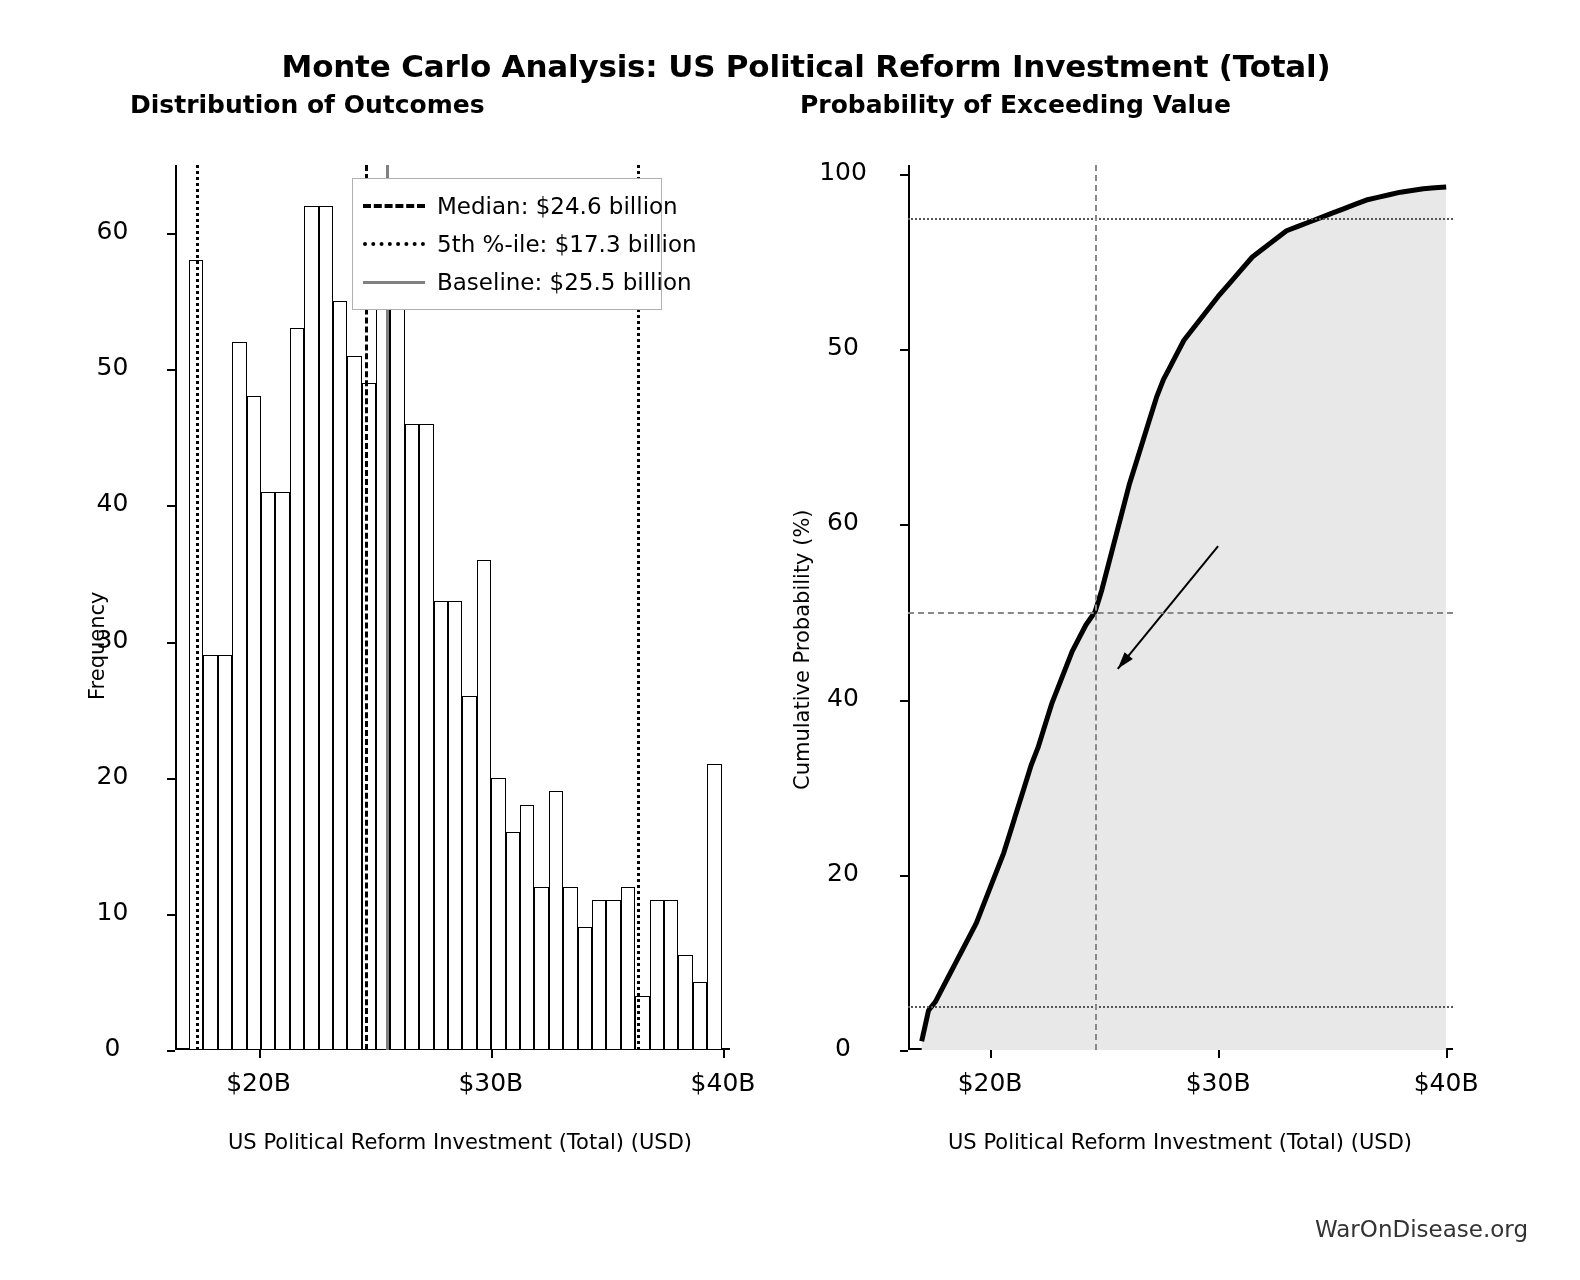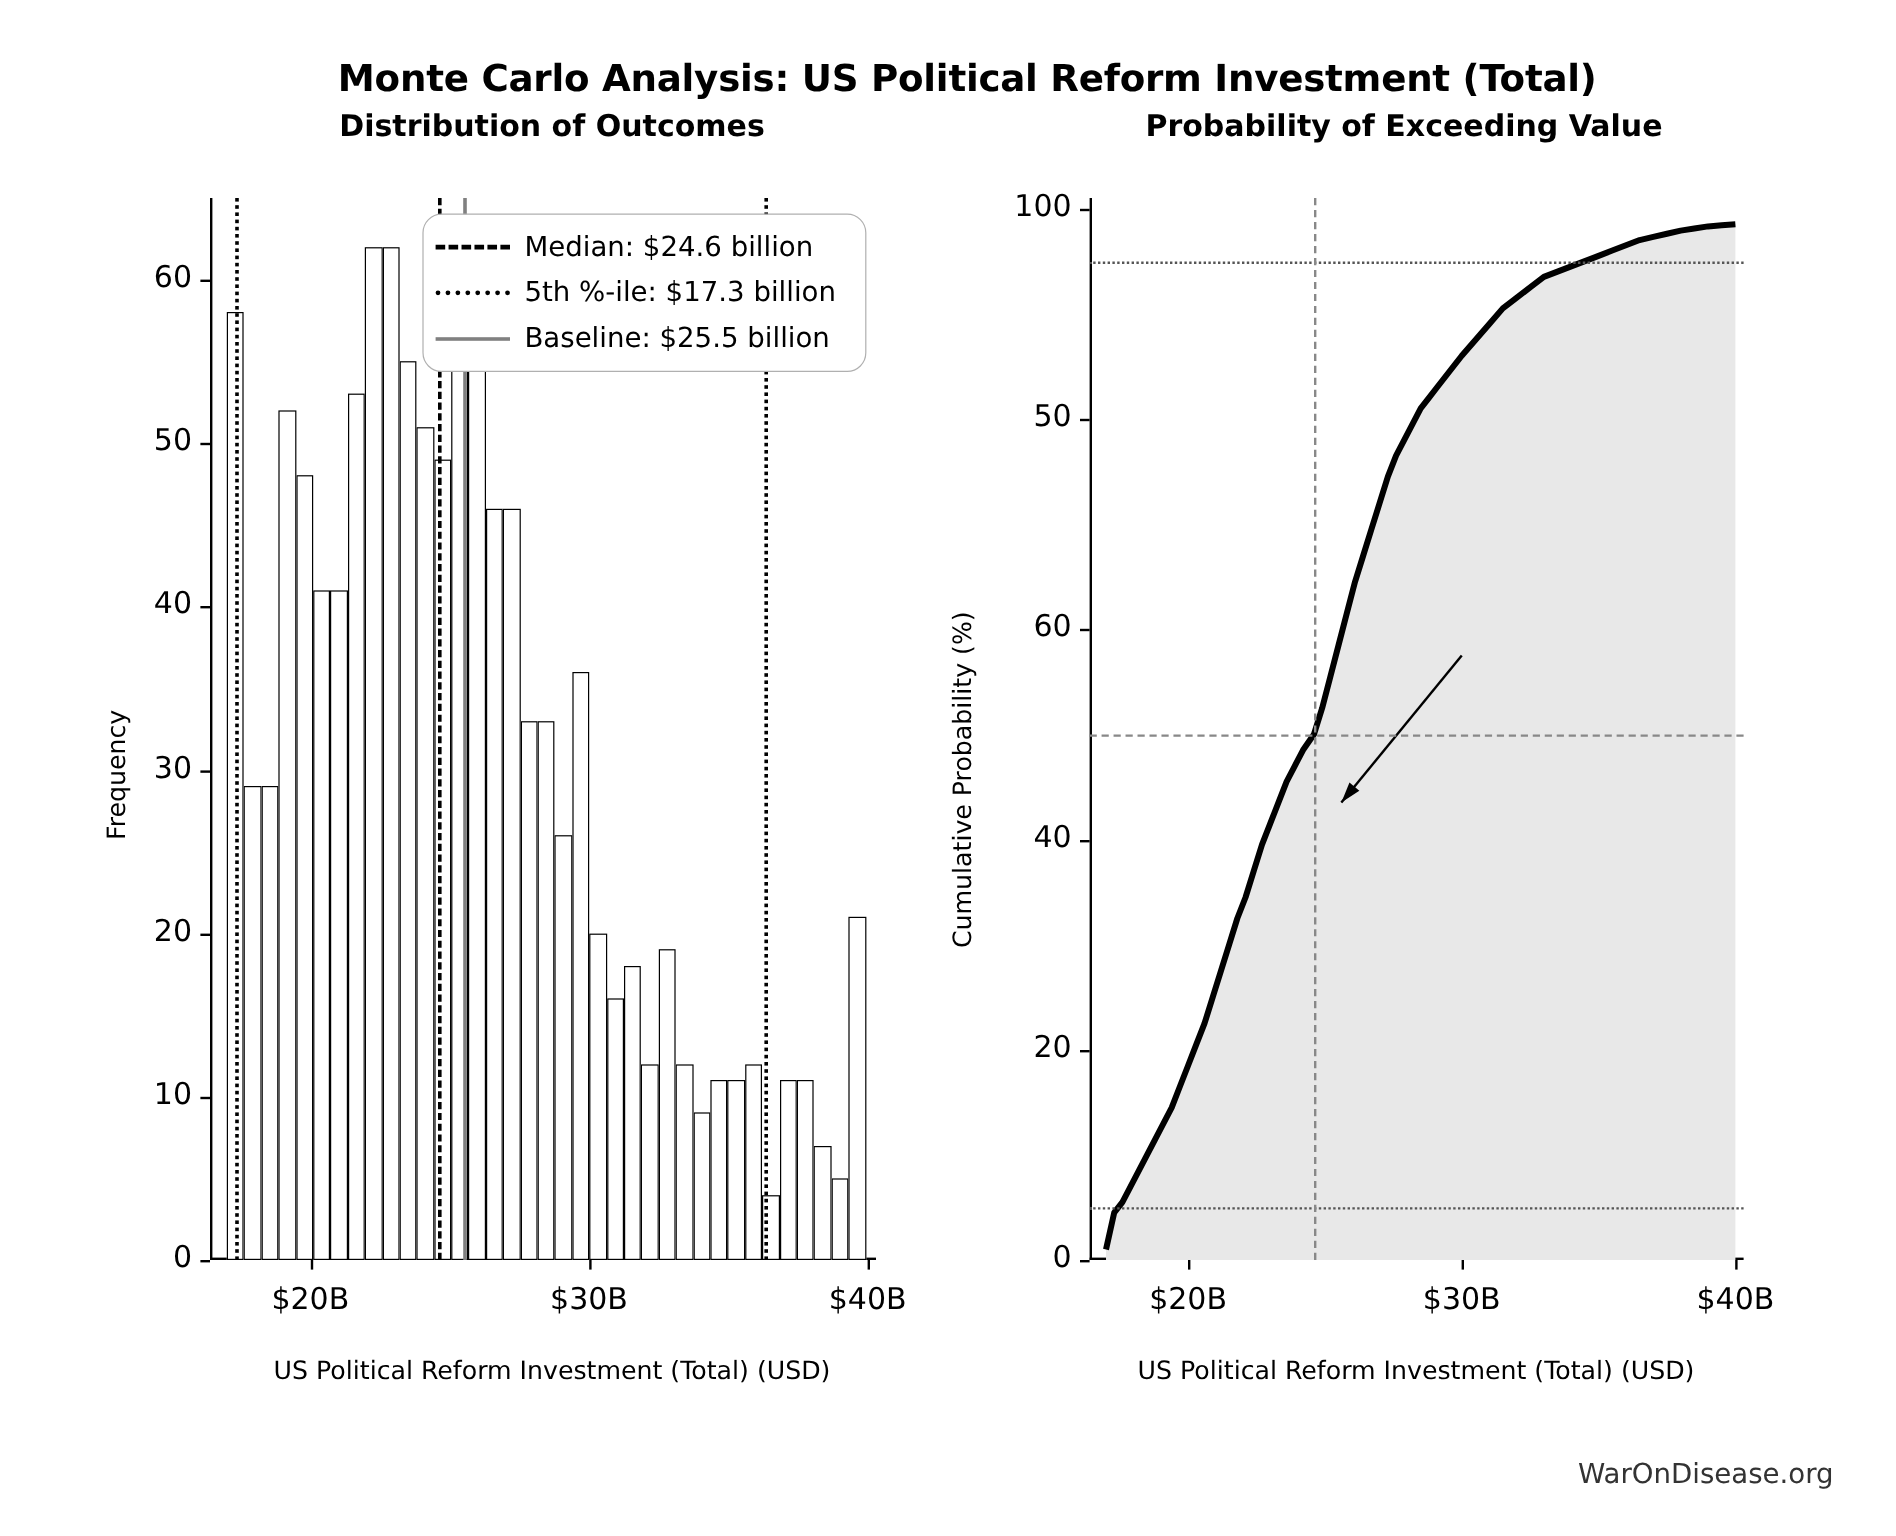--- a/index.html
+++ b/index.html
@@ -28,40 +28,40 @@
     width: 1580px;
     text-align: center;
     font-size: 31px;
     font-weight: bold;
     letter-spacing: -0.2px;
   }
   .panel-title {
     position: absolute;
     font-size: 25px;
     font-weight: bold;
-    text-align: center;
+    text-align: left;
   }
   #hist-title { left: 130px; top: 90px; width: 660px; }
   #cdf-title  { left: 800px; top: 90px; width: 740px; }
 
   
   .axes {
     position: absolute;
     box-sizing: border-box;
   }
   .spine-left, .spine-bottom {
     position: absolute;
     background: #000;
   }
   .tick-label {
     position: absolute;
     font-size: 25px;
     white-space: nowrap;
   }
-  .ytick-label { text-align: right; }
+  .ytick-label { text-align: center; }
   .xtick-label { text-align: center; }
   .tick-mark {
     position: absolute;
     background: #000;
   }
   .axis-label {
     position: absolute;
     font-size: 21px;
     white-space: nowrap;
   }
@@ -228,21 +228,21 @@
       <div class="tick-label ytick-label" style="left: 65px; top: 488.385px; width: 95px;">40</div>
       <div class="tick-mark" style="left: 167px; top: 369.231px; width: 8px; height: 2px;"></div>
       <div class="tick-label ytick-label" style="left: 65px; top: 352.231px; width: 95px;">50</div>
       <div class="tick-mark" style="left: 167px; top: 233.077px; width: 8px; height: 2px;"></div>
       <div class="tick-label ytick-label" style="left: 65px; top: 216.077px; width: 95px;">60</div>
     </div>
 
   <div class="axis-label" id="hist-xlabel" style="left:140px; top:1130px; width:640px; text-align:center;">US Political Reform Investment (Total) (USD)</div>
   <div class="axis-label ylabel-rot" id="hist-ylabel" style="left:85px; top:700px;">Frequency</div>
 
-  <div id="hist-legend" style="left:352px; top:178px; width:370px;border-radius:16px;">
+  <div id="hist-legend" style="left:352px; top:178px; width:310px;">
       <div class="legend-row">
         <span class="legend-sample ls-dashed"></span>
         <span class="legend-text">Median: $24.6 billion</span>
       </div>
       <div class="legend-row">
         <span class="legend-sample ls-dotted"></span>
         <span class="legend-text">5th %-ile: $17.3 billion</span>
       </div>
       <div class="legend-row">
         <span class="legend-sample ls-solid"></span>

